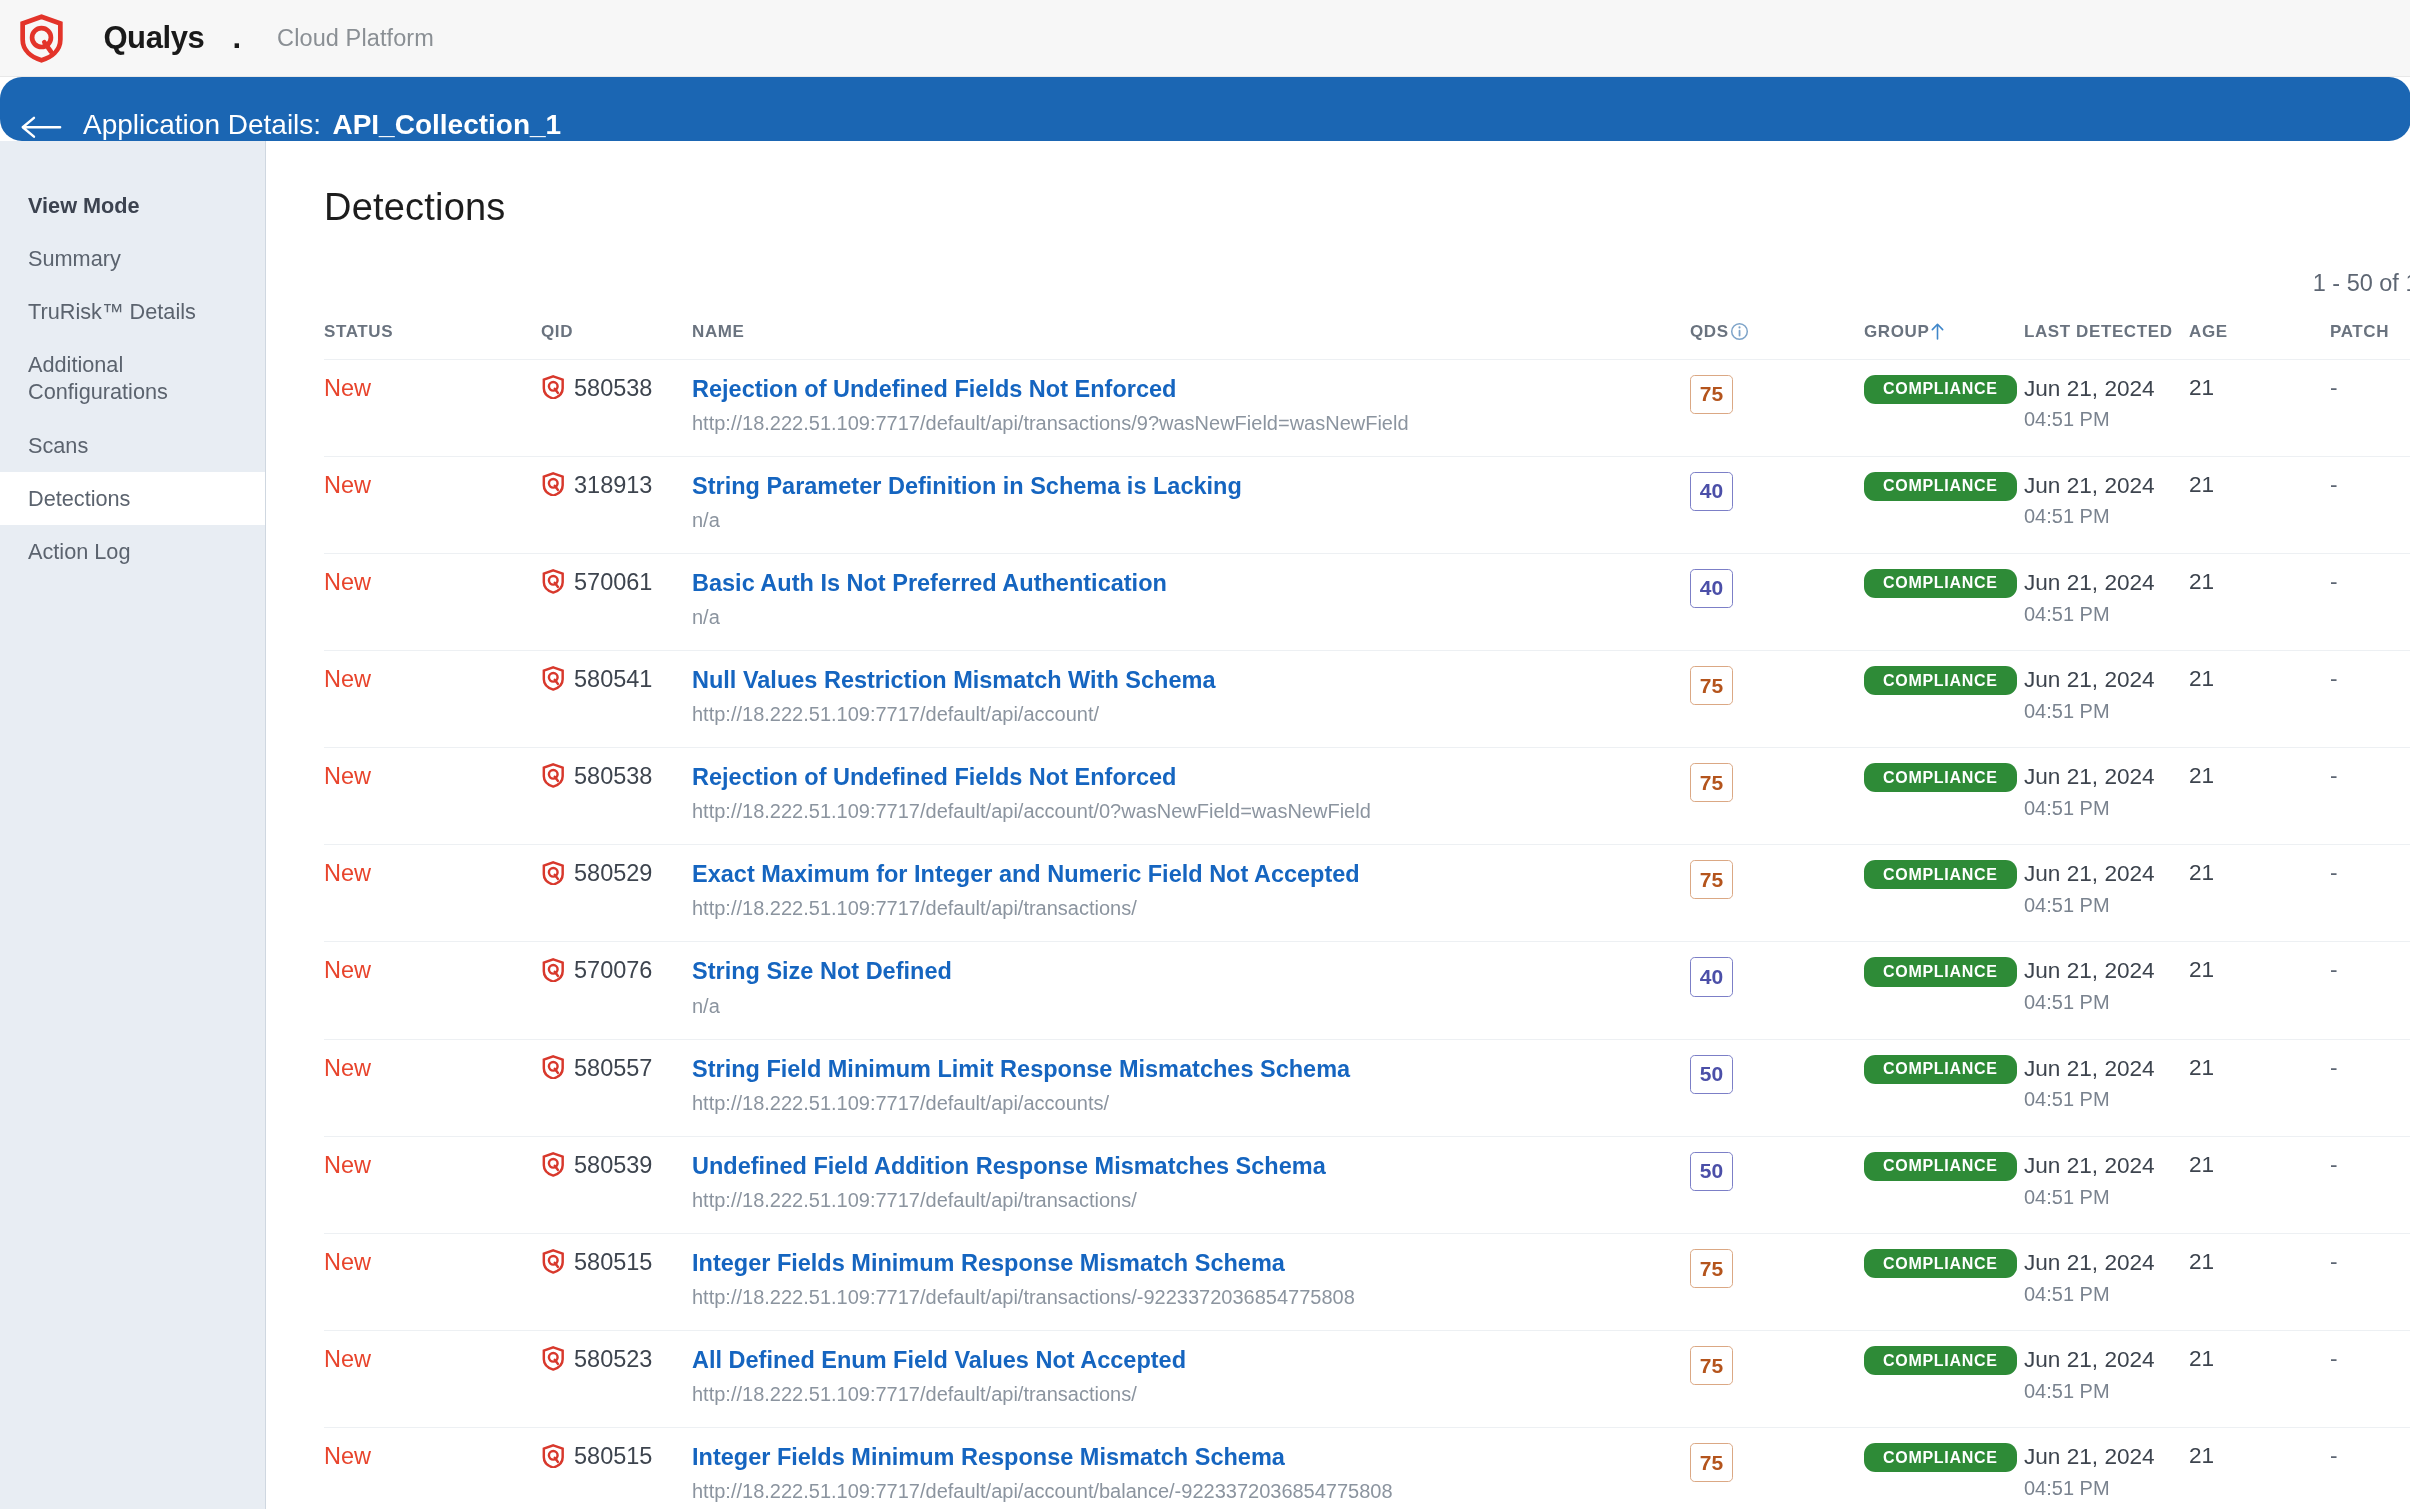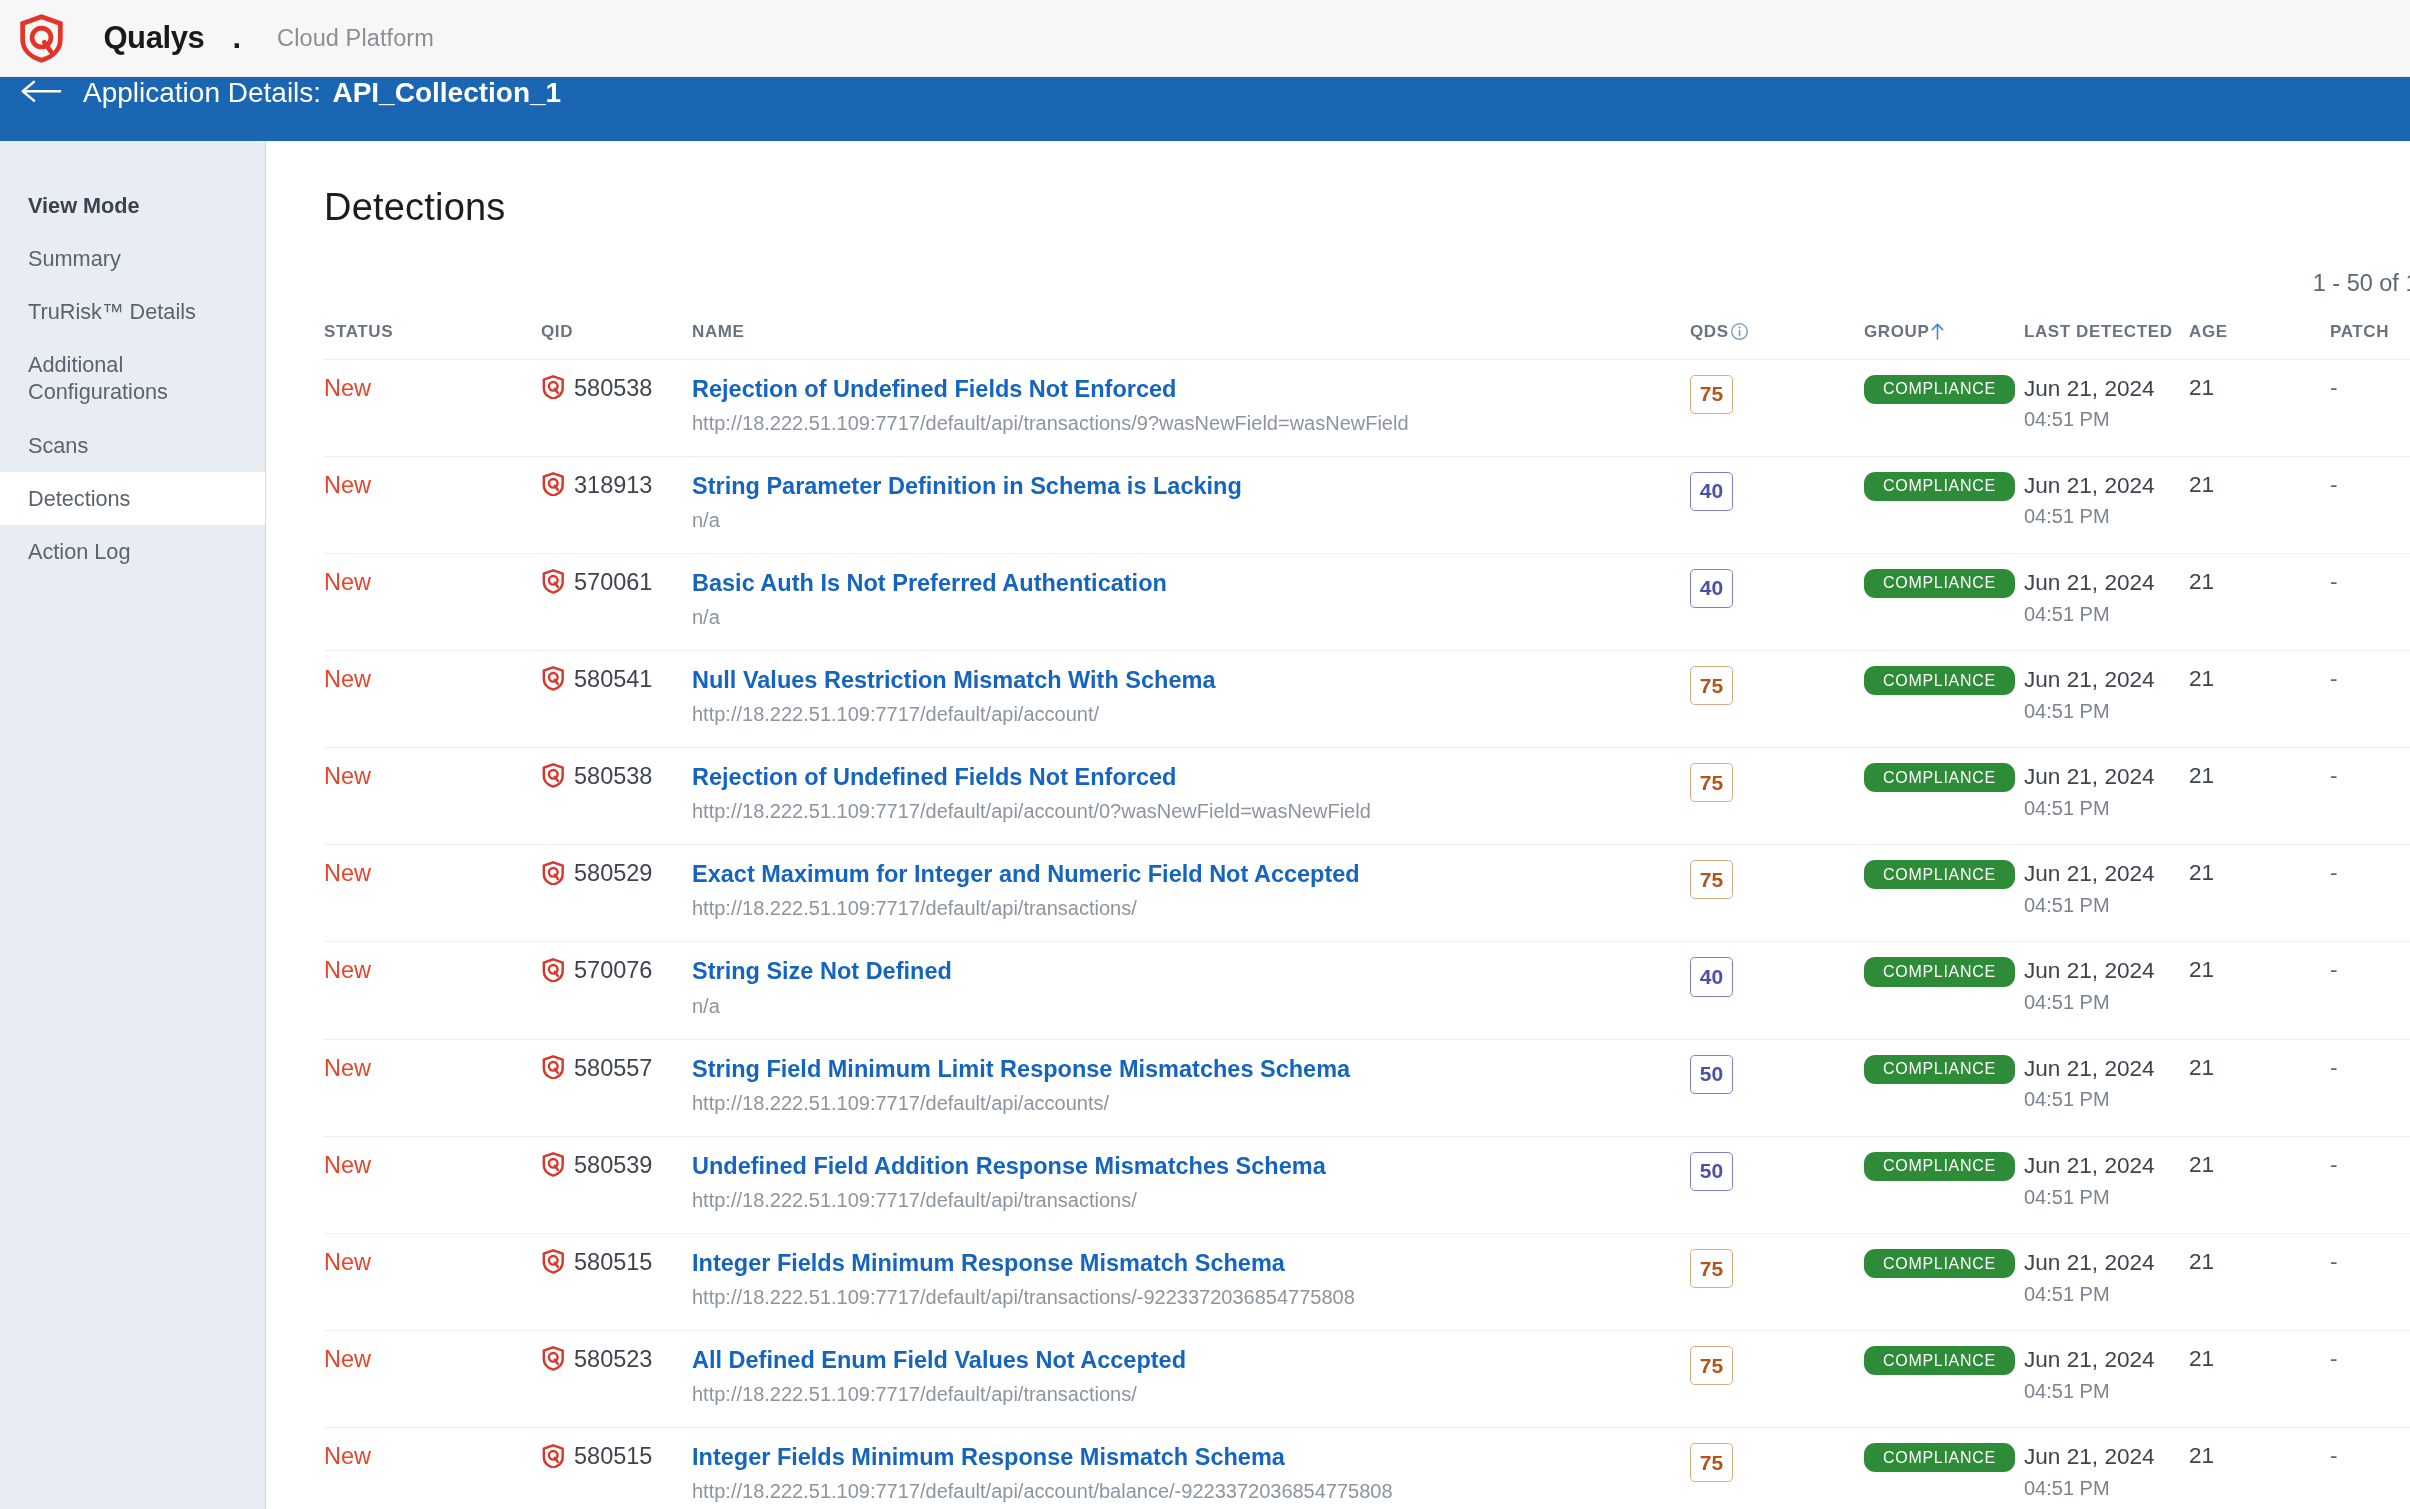--- a/index.html
+++ b/index.html
@@ -33,23 +33,24 @@
     color: #8a8f94;
     margin-left: 8.5px;
     letter-spacing: 0.1px;
   }
 
   
   .appheader {
     height: 64px;
     background: #1b66b3;
     display: flex;
-    align-items: flex-start;
+    align-items: flex-end;
     padding-left: 19px;
     color: #ffffff;
+    border-radius: 22px;
   }
   .back-arrow {
     width: 43px; height: 28px;
     flex: none;
     margin-right: 21px;
     display: flex; align-items: center; justify-content: center;
     cursor: pointer;
   }
   .appheader-label { font-size: 28px; font-weight: 400; }
   .appheader-value { font-size: 28px; font-weight: bold; margin-left: 11.3px; }
@@ -187,21 +188,21 @@
   }
   .qds-badge.high {
     border-color: #dba884;
     color: #b4541c;
   }
   .group-badge {
     display: inline-block;
     background: #2e8b37;
     color: #ffffff;
     font-size: 16px;
-    font-weight: normal;
+    font-weight: bold;
     letter-spacing: 0.7px;
     padding: 5.6px 19px;
     border-radius: 11.3px;
     white-space: nowrap;
   }
   .cell-date { font-size: 22.6px; color: #3d444e; white-space: nowrap; line-height: 1.25; }
   .cell-time { font-size: 20px; color: #7a838f; margin-top: 5.6px; }
   .cell-age  { font-size: 22.6px; color: #3d444e; }
   .cell-patch{ font-size: 22.6px; color: #5d6673; }
 

